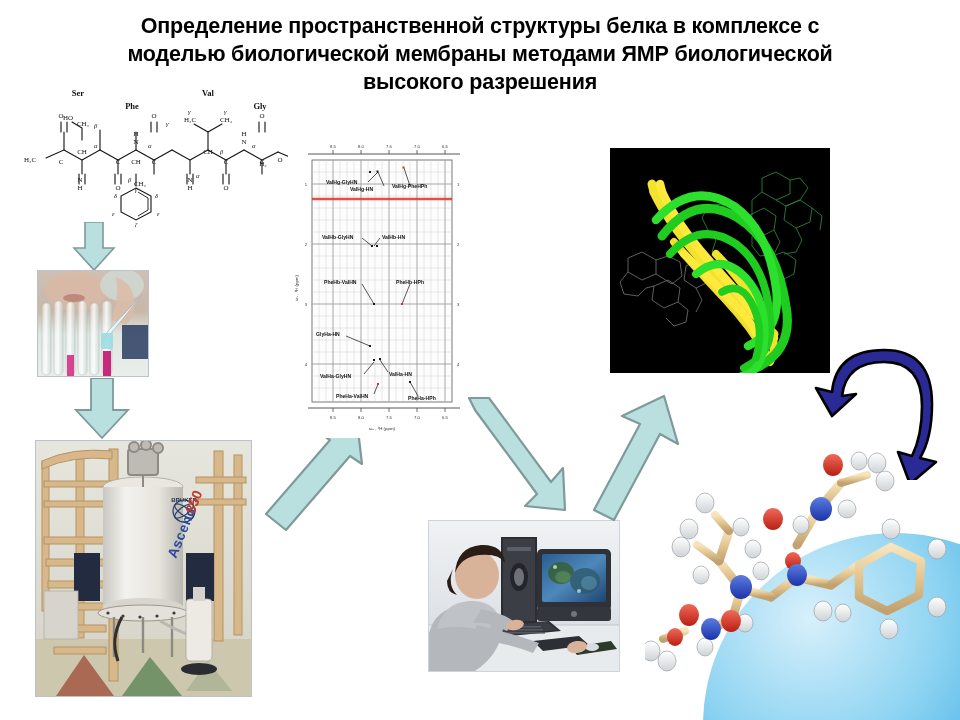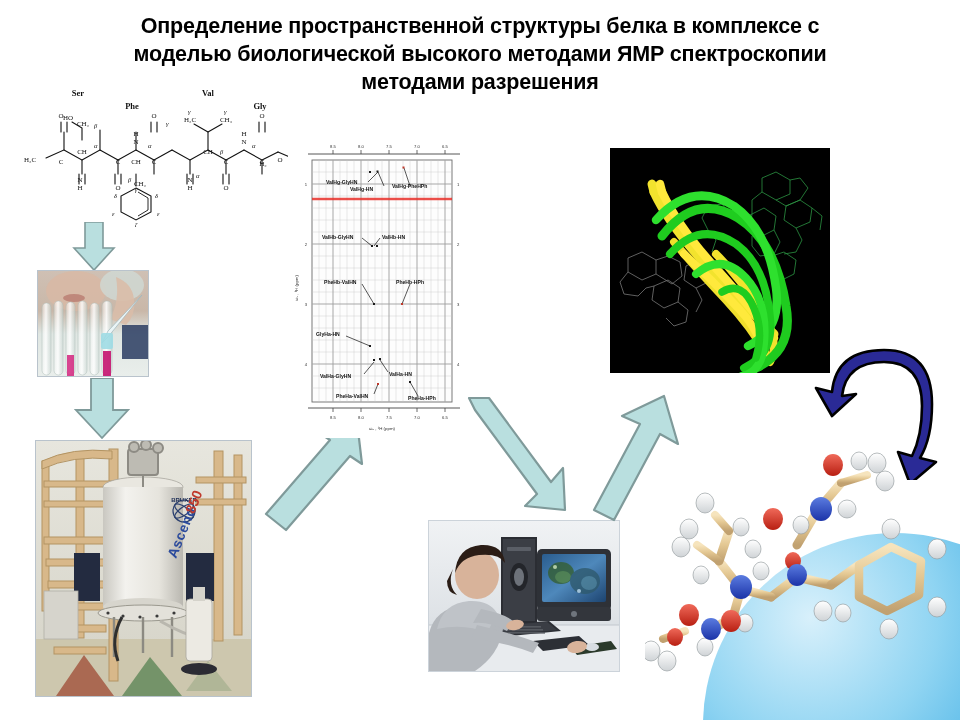--- a/index.html
+++ b/index.html
@@ -46,22 +46,22 @@
   
   .arrow{position:absolute;}
 </style>
 </head>
 <body>
 
 <div class="slide">
 
   <div class="title">
     <div>Определение пространственной структуры белка в комплексе с</div>
-    <div>моделью биологической высокого методами ЯМР спектроскопии</div>
-    <div>методами разрешения</div>
+    <div>моделью биологической мембраны методами ЯМР биологической</div>
+    <div>высокого разрешения</div>
   </div>
 
   <div id="peptide-structure" class="photo">
     <svg width="300" height="145" viewBox="0 0 300 145" xmlns="http://www.w3.org/2000/svg">
       <g stroke="#111" stroke-width="1.1" fill="none" stroke-linecap="round">
 
         <path d="M26,76 L44,68 L44,50"></path>
         <path d="M44,68 L62,78 L62,92"></path>
         <path d="M62,78 L80,68 L80,48"></path>
         <path d="M80,68 L98,78"></path>

